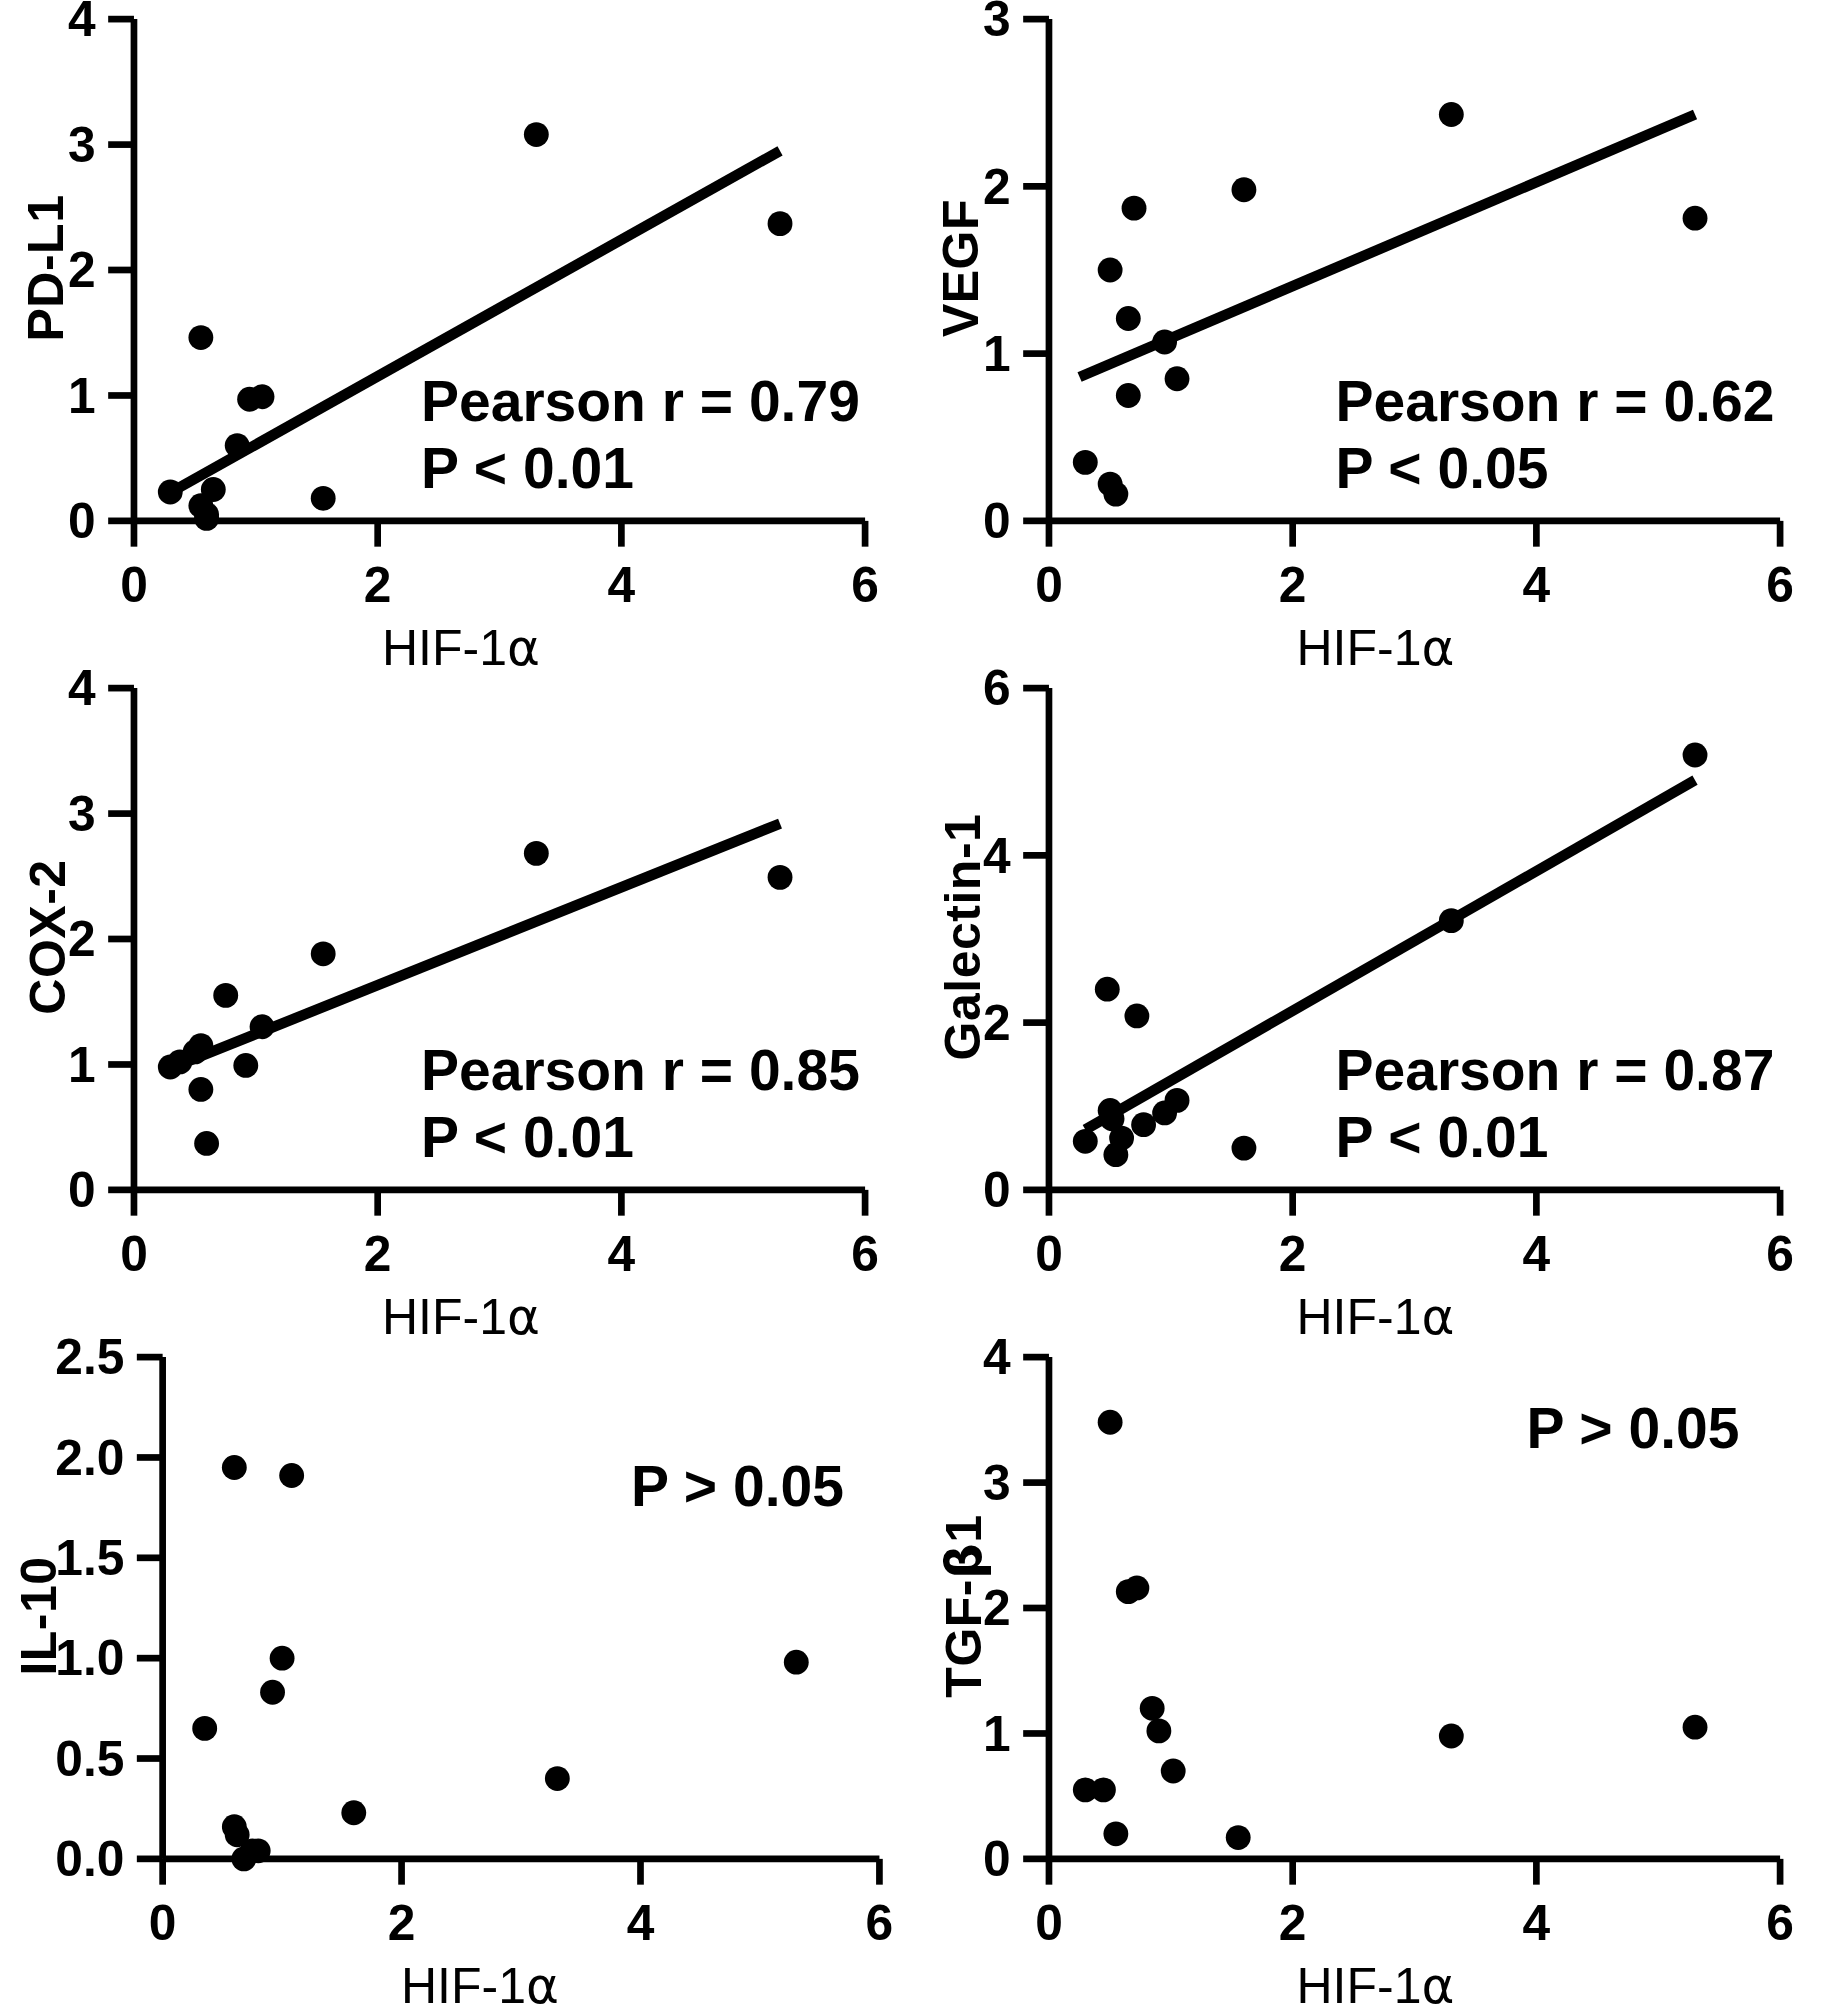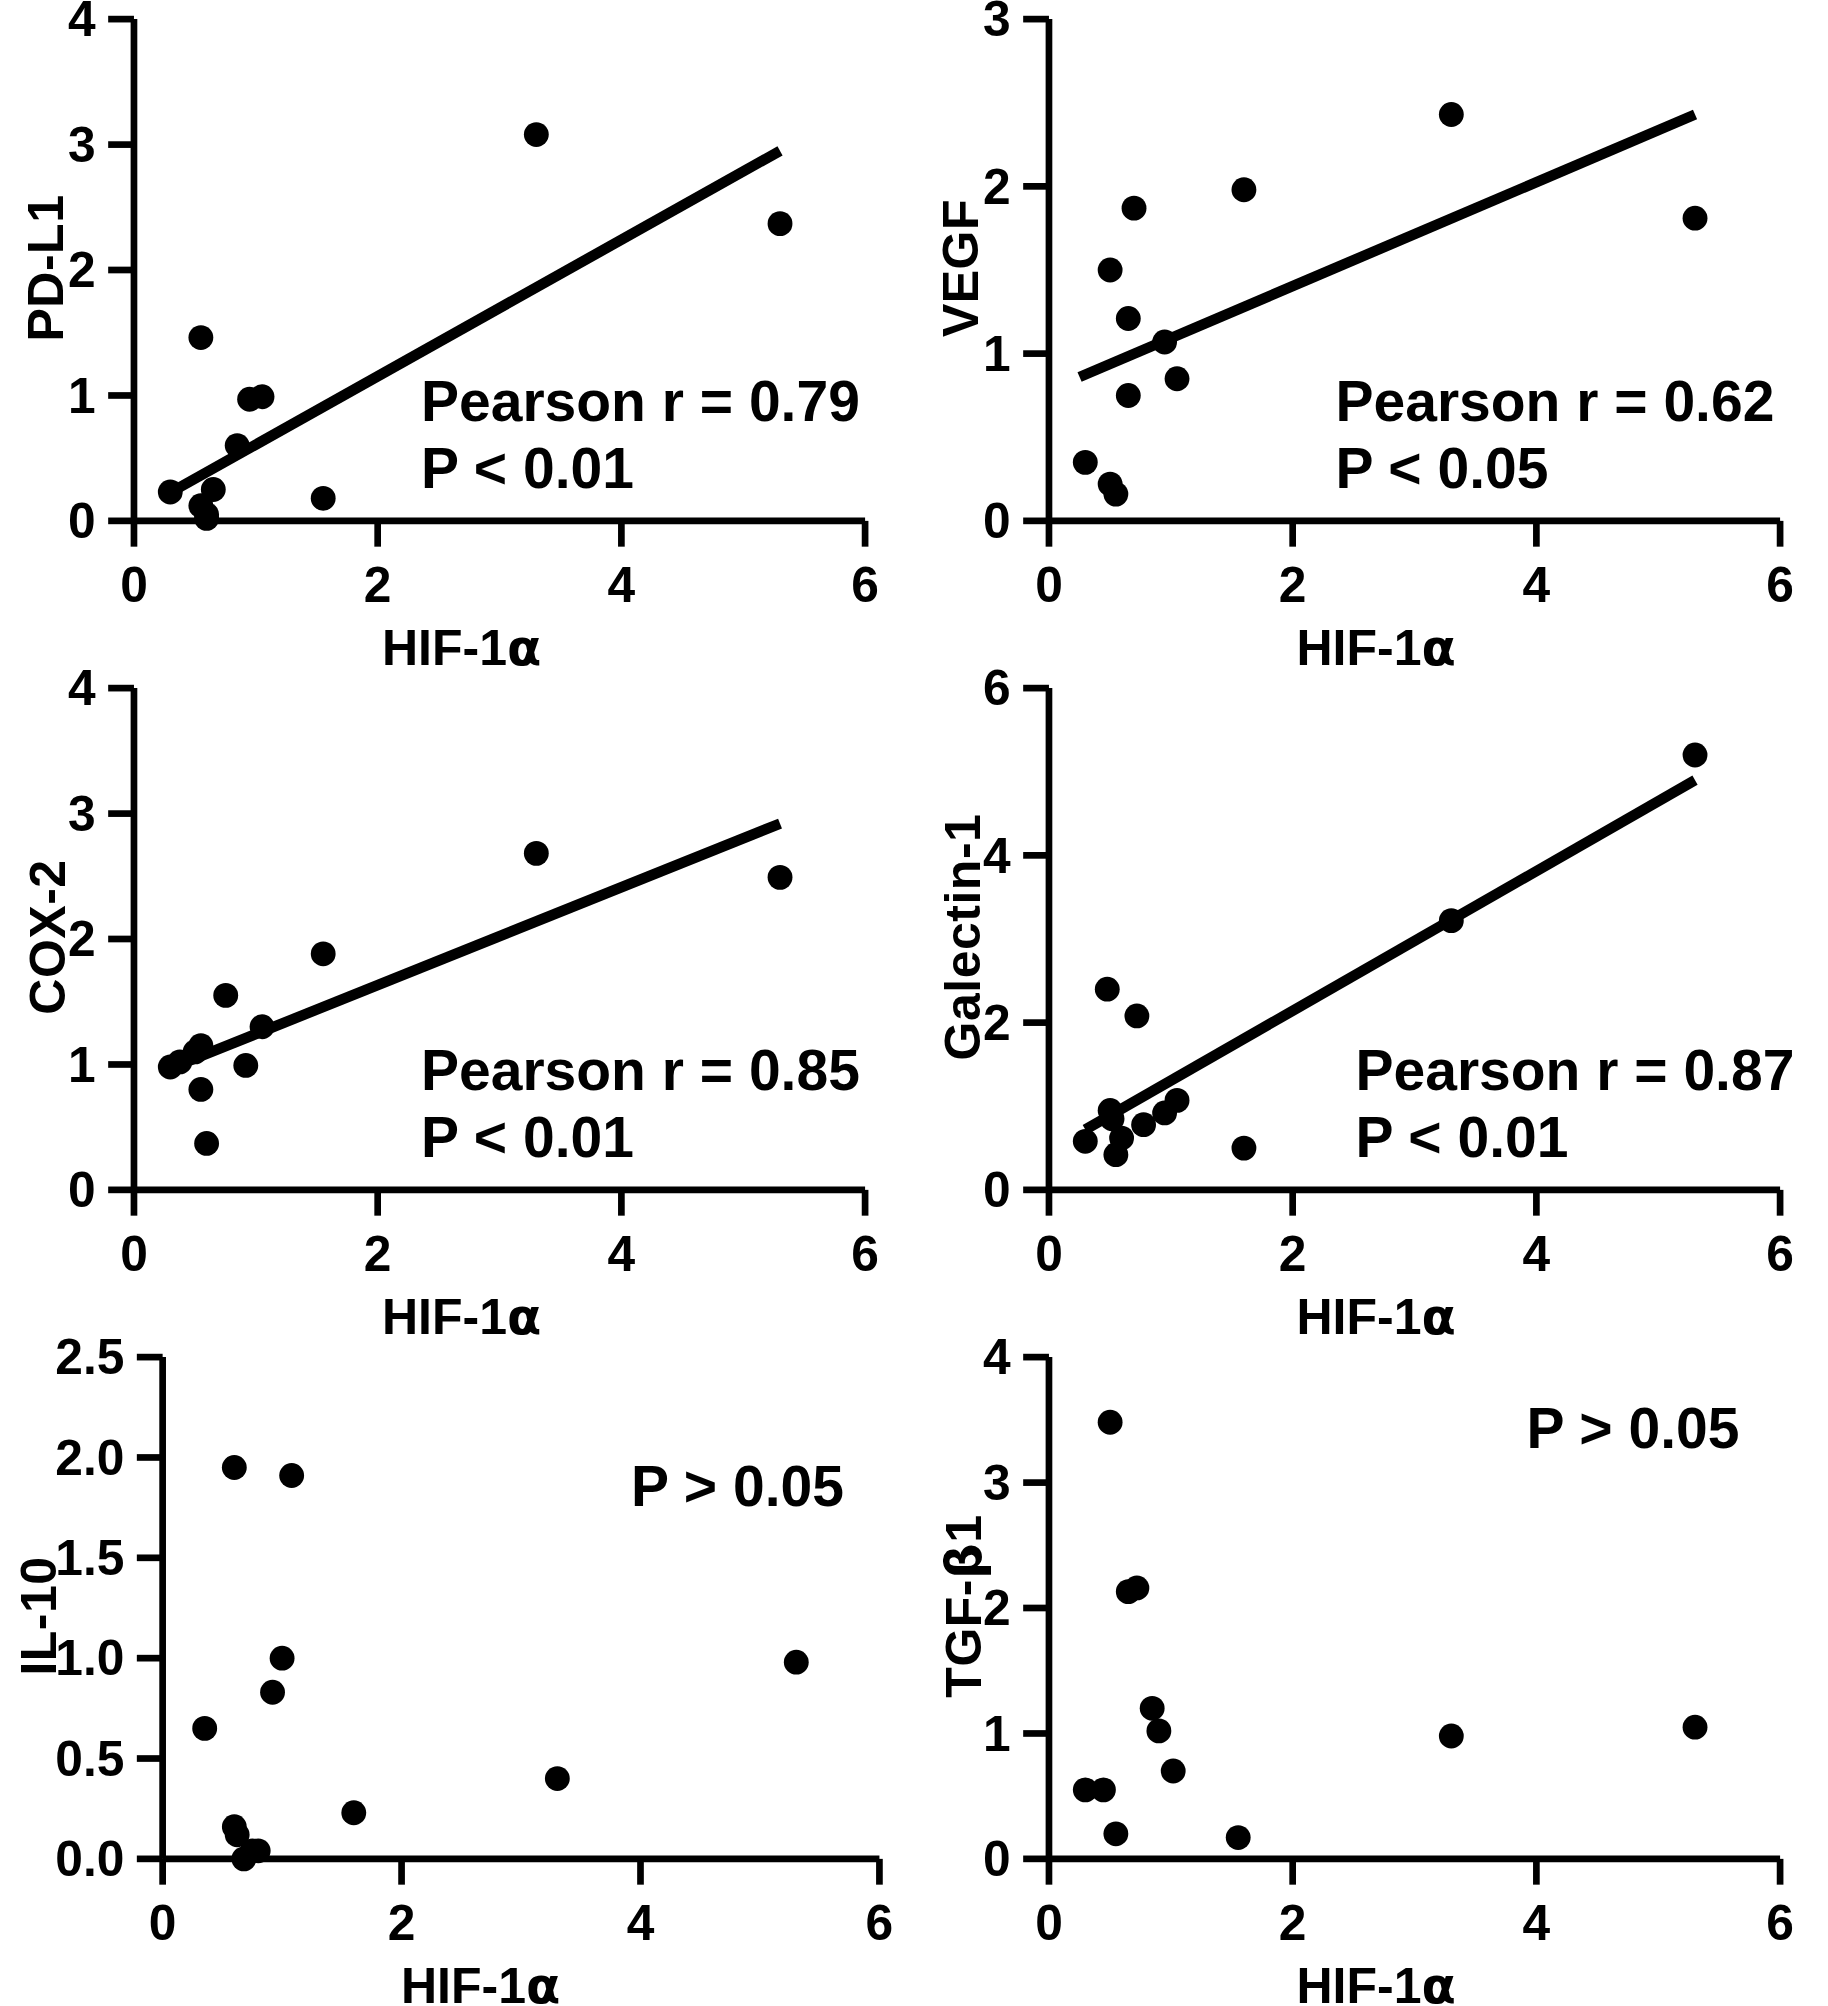--- a/index.html
+++ b/index.html
@@ -20,21 +20,21 @@
   .yaxis-title{
     position:absolute;
     font-weight:bold;
     font-size:50px;
     letter-spacing:0.5px;
     transform-origin:center center;
     white-space:nowrap;
   }
   .xaxis-title{
     position:absolute;
-    font-weight:bold;
+    font-weight:normal;
     font-size:50px;
     white-space:nowrap;
   }
   .stat{
     position:absolute;
     font-weight:bold;
     font-size:57px;
     line-height:1.18;
     white-space:nowrap;
   }
@@ -256,21 +256,21 @@
         <circle cx="239" cy="476.8" r="13"></circle>
         <circle cx="261" cy="464.5" r="13"></circle>
         <circle cx="274" cy="451.4" r="13"></circle>
         <circle cx="344" cy="501.3" r="13"></circle>
         <circle cx="561" cy="263.3" r="13"></circle>
         <circle cx="816" cy="90.0" r="13"></circle>
       </g>
     </svg>
     <div class="yaxis-title" style="left:-105px;top:239px;width:306px;text-align:center;transform:rotate(-90deg);">Galectin-1</div>
     <div class="xaxis-title" style="left:382px;top:619px;">HIF-1<span style="font-family:'DejaVu Sans',sans-serif;">α</span></div>
-    <div class="stat" style="left:421px;top:368px;margin-left:20px;">
+    <div class="stat" style="left:421px;top:368px;">
       <div>Pearson r = 0.87</div>
       <div>P &lt; 0.01</div>
     </div>
   </div>
 
   <div class="panel">
     <svg width="914" height="669" viewBox="0 0 956 700">
       <g>
         <line x1="170" y1="20" x2="170" y2="545" stroke="#000" stroke-width="7"></line>
         <line x1="170" y1="545" x2="920" y2="545" stroke="#000" stroke-width="7"></line>

